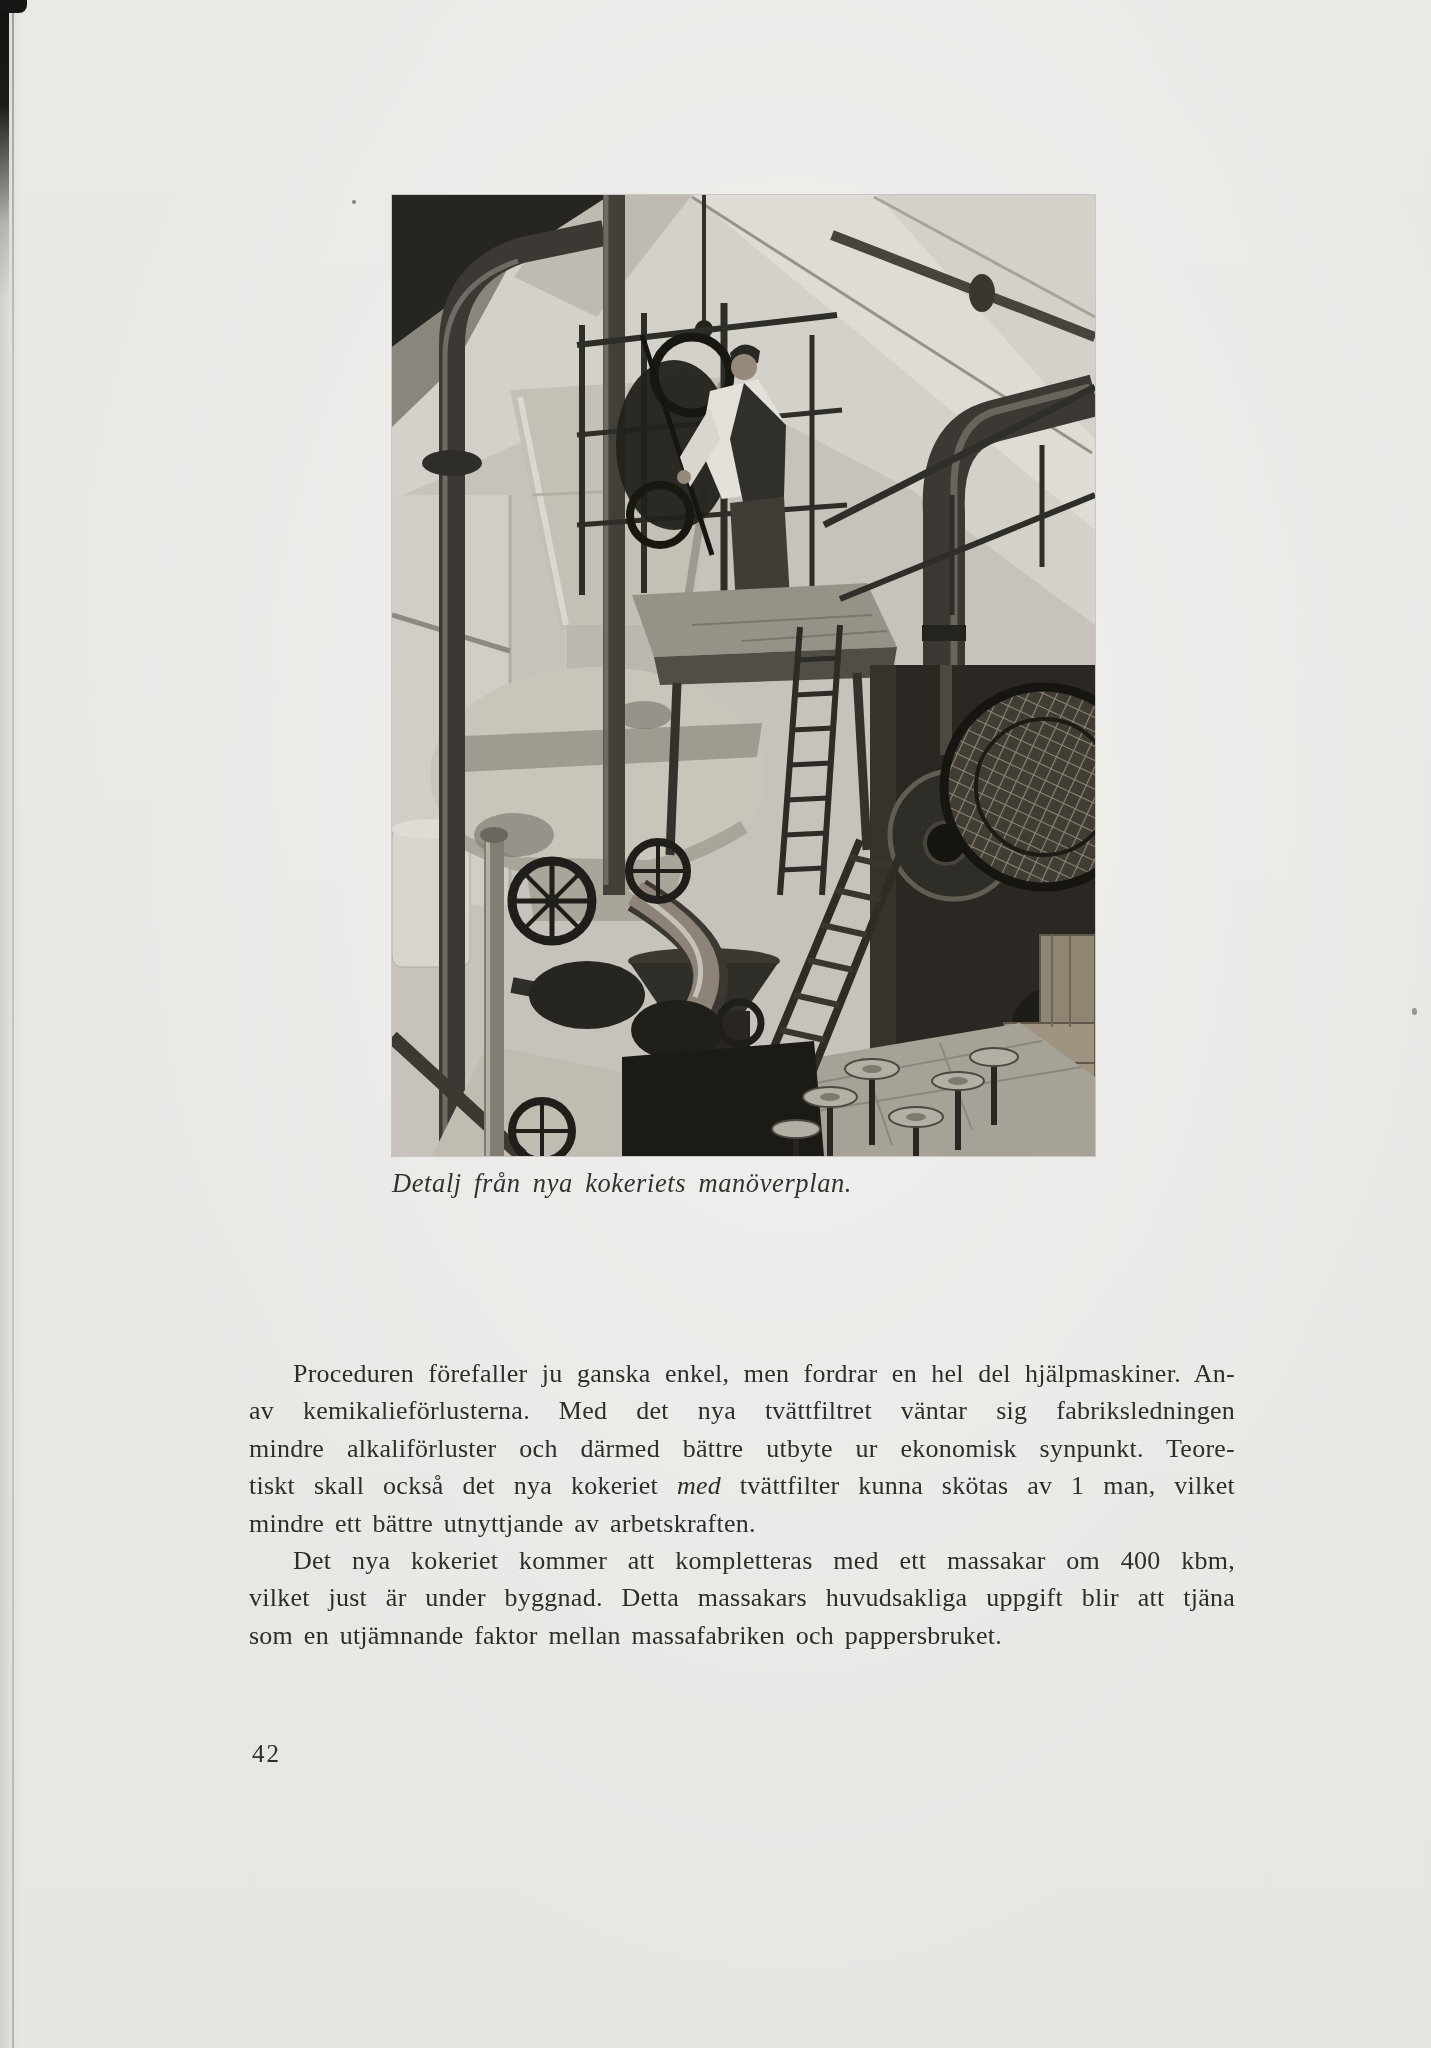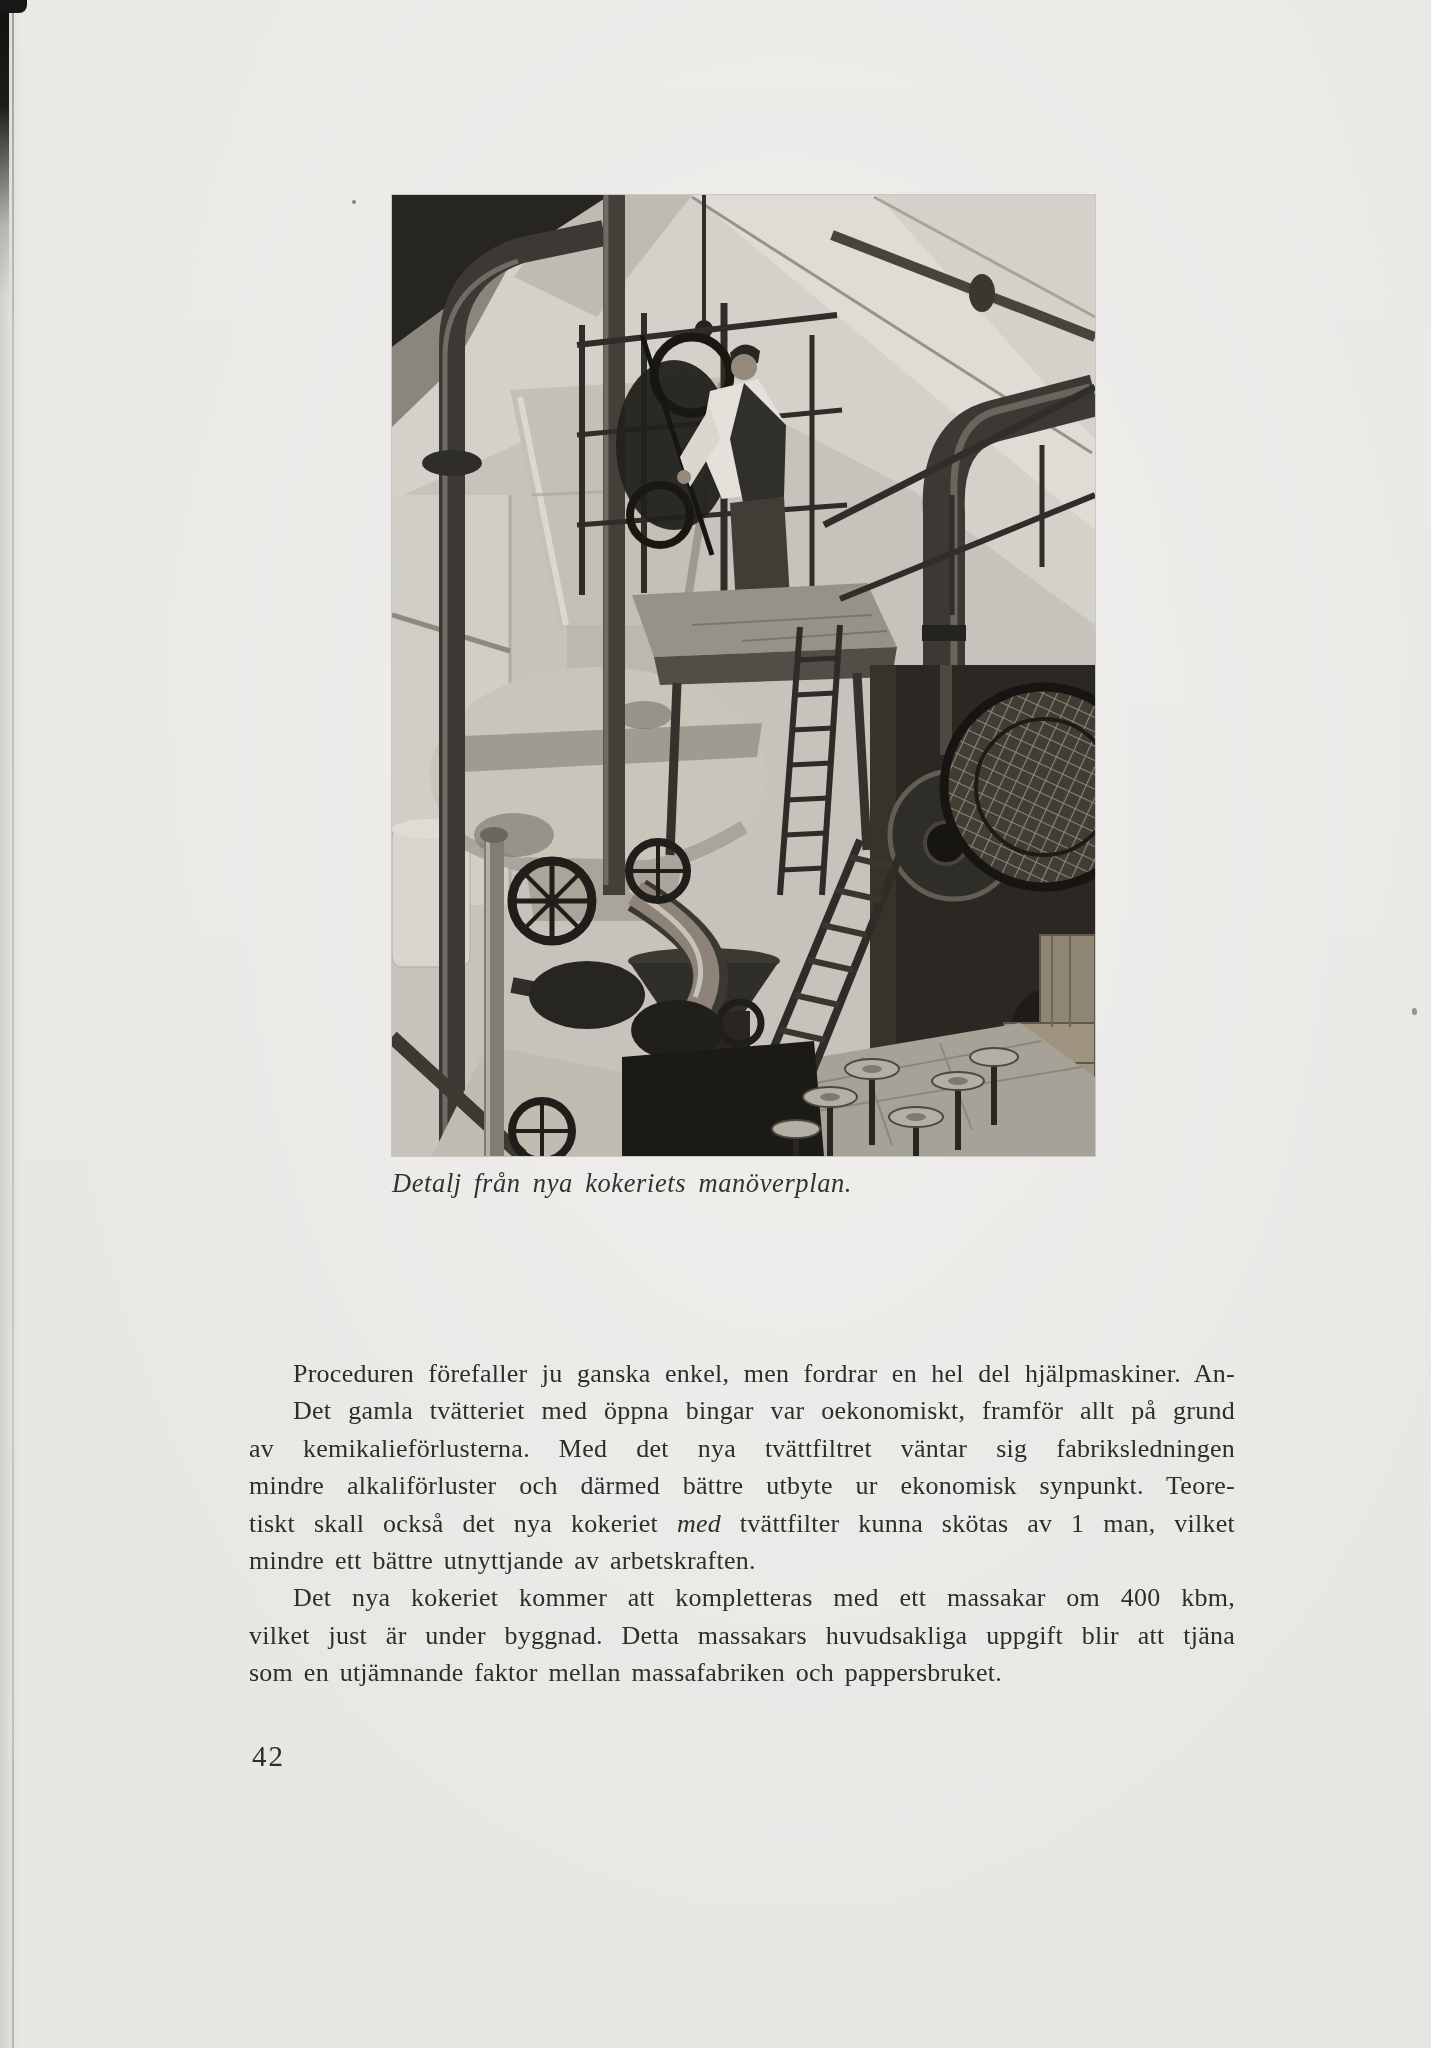--- a/index.html
+++ b/index.html
@@ -61,21 +61,21 @@
     height:37.4px;line-height:37.4px;
     text-align:justify;text-align-last:justify;
     word-spacing:2px;white-space:normal;
   }
   .line.last{text-align-last:left;word-spacing:4px;}
   .line.first{text-indent:44px;}
   .line i{font-style:italic;}
 
   .page-number{
     position:absolute;left:252px;top:1740px;
-    font-size:29px;color:#2f2d29;letter-spacing:2px;
+    font-size:25px;color:#2f2d29;letter-spacing:2px;
   }
 </style>
 </head>
 <body>
 
 <div class="page">
   <div class="edge-shade"></div>
   <div class="edge-line"></div>
   <div class="corner-dark"></div>
   <div class="corner-cap"></div>
@@ -287,21 +287,20 @@
           <ellipse cx="566" cy="886" rx="10" ry="4"></ellipse>
         </g>
       </g>
     </svg>
   </figure>
 
   <div class="caption">Detalj från nya kokeriets manöverplan.</div>
 
   <div class="body-text">
       <div class="line first">Proceduren förefaller ju ganska enkel, men fordrar en hel del hjälpmaskiner. An-</div>
-      <div class="line first">Det gamla tvätteriet med öppna bingar var oekonomiskt, framför allt på grund</div>
       <div class="line">av kemikalieförlusterna. Med det nya tvättfiltret väntar sig fabriksledningen</div>
       <div class="line">mindre alkaliförluster och därmed bättre utbyte ur ekonomisk synpunkt. Teore-</div>
       <div class="line">tiskt skall också det nya kokeriet <i>med</i> tvättfilter kunna skötas av 1 man, vilket</div>
       <div class="line last">mindre ett bättre utnyttjande av arbetskraften.</div>
       <div class="line first">Det nya kokeriet kommer att kompletteras med ett massakar om 400 kbm,</div>
       <div class="line">vilket just är under byggnad. Detta massakars huvudsakliga uppgift blir att tjäna</div>
       <div class="line last">som en utjämnande faktor mellan massafabriken och pappersbruket.</div>
     </div>
 
   <div class="page-number">42</div>

